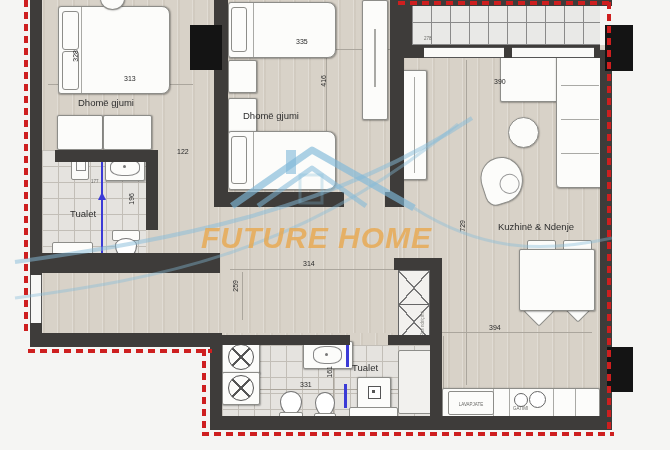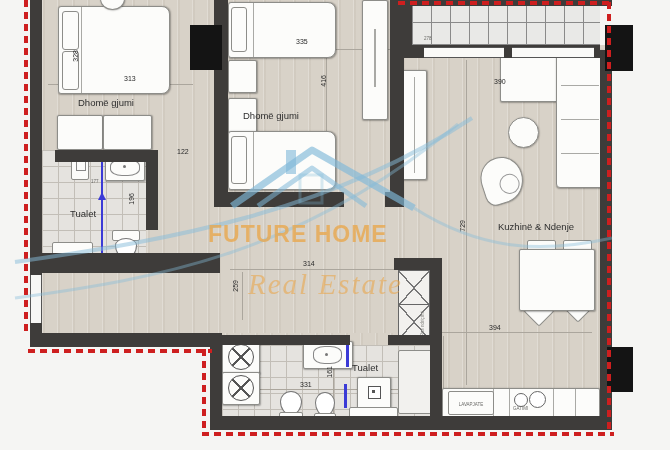--- a/index.html
+++ b/index.html
@@ -33,22 +33,22 @@
     background:linear-gradient(45deg,transparent calc(50% - .8px),#555 calc(50% - .8px) calc(50% + .8px),transparent calc(50% + .8px)),
                linear-gradient(-45deg,transparent calc(50% - .8px),#555 calc(50% - .8px) calc(50% + .8px),transparent calc(50% + .8px));}
   .xsq{position:absolute;border:1px solid #666;background:
     linear-gradient(to top right,transparent calc(50% - .7px),#777 calc(50% - .7px) calc(50% + .7px),transparent calc(50% + .7px)),
     linear-gradient(to bottom right,transparent calc(50% - .7px),#777 calc(50% - .7px) calc(50% + .7px),transparent calc(50% + .7px));
     background-color:#f2f1ee;z-index:5;}
   .pipe{position:absolute;background:#3b3bd6;z-index:6;}
   .arrow-up{position:absolute;width:0;height:0;border-left:4px solid transparent;border-right:4px solid transparent;
     border-bottom:8px solid #3b3bd6;z-index:6;}
   .wm-svg{position:absolute;left:0;top:0;z-index:12;pointer-events:none;}
-  .wm-brand{position:absolute;left:208px;top:221px;z-index:13;font-weight:bold;font-size:23px;
-    letter-spacing:1px;color:rgba(233,167,77,.8);white-space:nowrap;}
+  .wm-brand{position:absolute;left:201px;top:221px;z-index:13;font-weight:bold;font-size:30px;
+    letter-spacing:1px;color:rgba(233,167,77,.8);white-space:nowrap;font-style:italic;}
   .wm-tag{position:absolute;left:248px;top:268px;z-index:13;font-family:"Liberation Serif",serif;
     font-style:italic;font-size:29px;letter-spacing:2px;color:rgba(233,167,77,.6);white-space:nowrap;}
   .shaft-label{position:absolute;font-size:4.5px;color:#8a8a86;writing-mode:vertical-rl;transform:rotate(180deg);z-index:6;}
 </style>
 </head>
 <body>
 
 <div id="stage">
 
   <div class="floor" style="left:42px;top:0;width:176px;height:333px;"></div>
@@ -226,15 +226,14 @@
   <svg class="wm-svg" width="670" height="450" viewBox="0 0 670 450">
     <path d="M15 262 C 170 240, 330 212, 472 118" stroke="#85bcd9" stroke-width="4" fill="none" opacity="0.5"></path>
     <path d="M15 298 C 160 278, 300 254, 458 124" stroke="#85bcd9" stroke-width="3" fill="none" opacity="0.4"></path>
     <path d="M232 206 L 312 150 L 414 208" stroke="#7fb8d8" stroke-width="7" fill="none" opacity="0.65" stroke-linejoin="round"></path>
     <path d="M258 206 L 312 168 L 366 206" stroke="#7fb8d8" stroke-width="5" fill="none" opacity="0.55" stroke-linejoin="round"></path>
     <rect x="286" y="150" width="10" height="24" fill="#7fb8d8" opacity="0.6"></rect>
     <rect x="300" y="175" width="22" height="28" fill="none" stroke="#7fb8d8" stroke-width="3" opacity="0.3"></rect>
     <path d="M414 208 C 480 250, 540 254, 612 238" stroke="#85bcd9" stroke-width="3" fill="none" opacity="0.4"></path>
   </svg>
   <div class="wm-brand">FUTURE HOME</div>
-  <div class="wm-tag">Real Estate</div>
 
 </div>
 
 </body></html>

